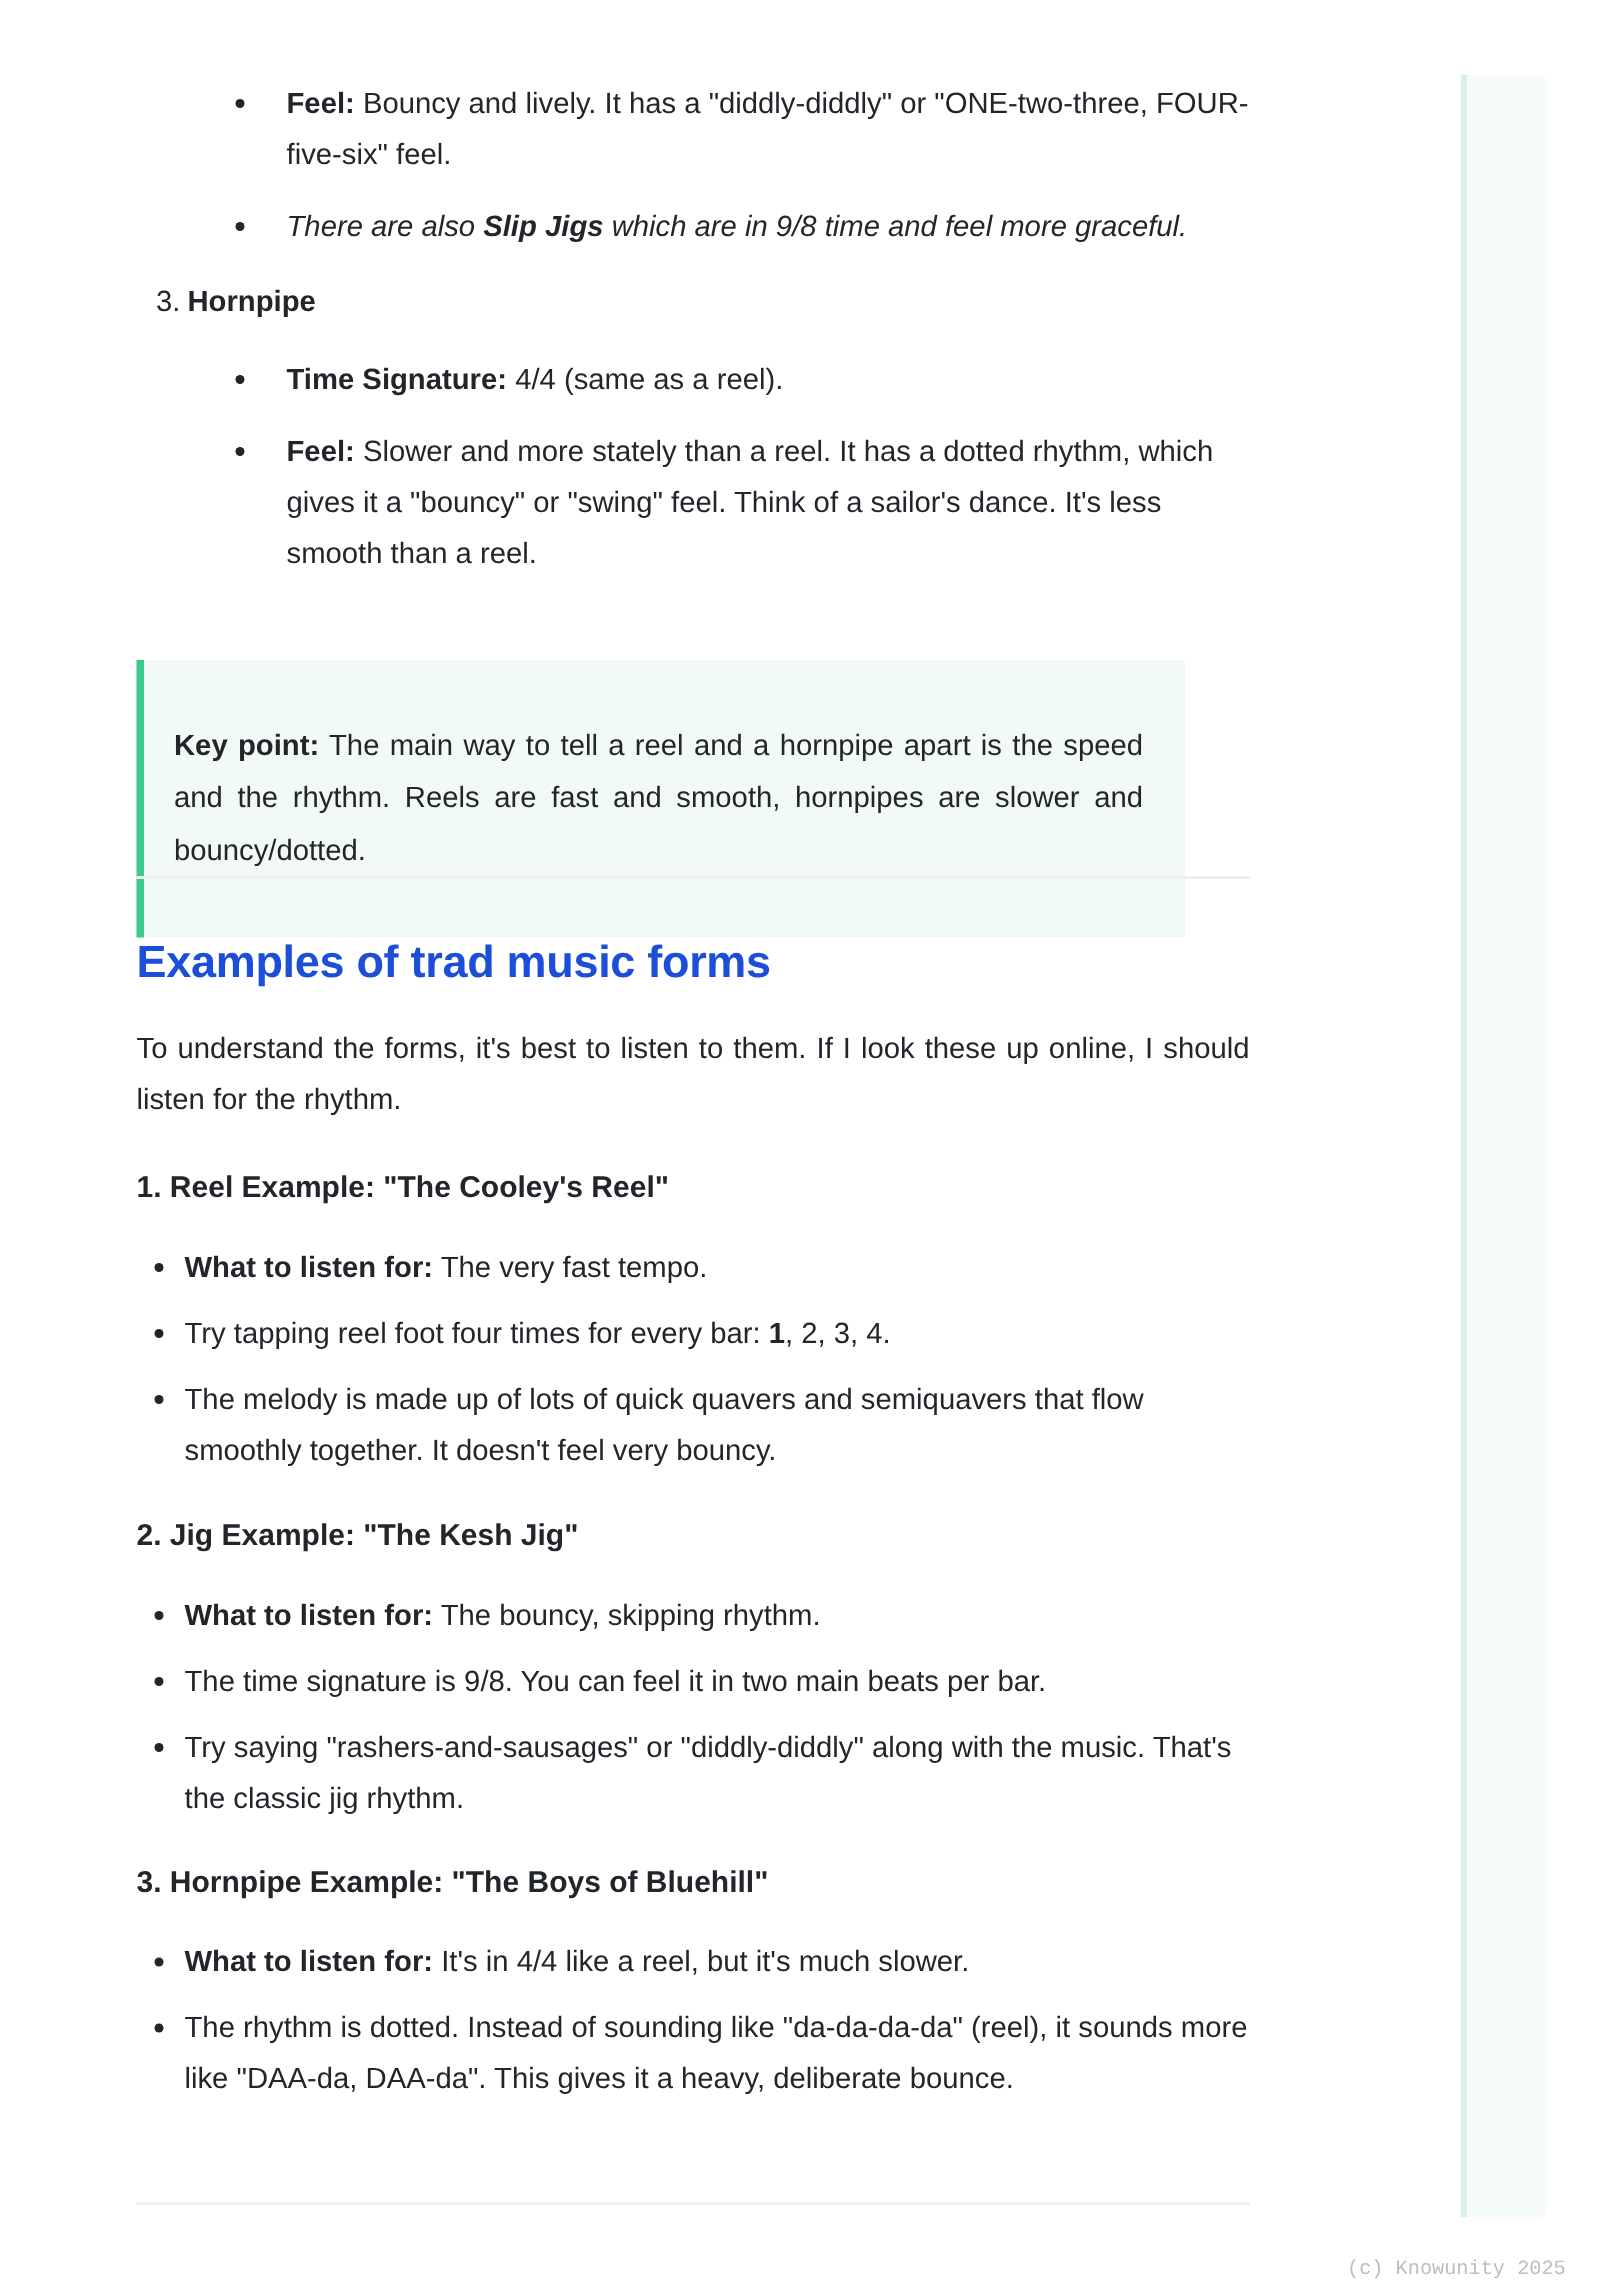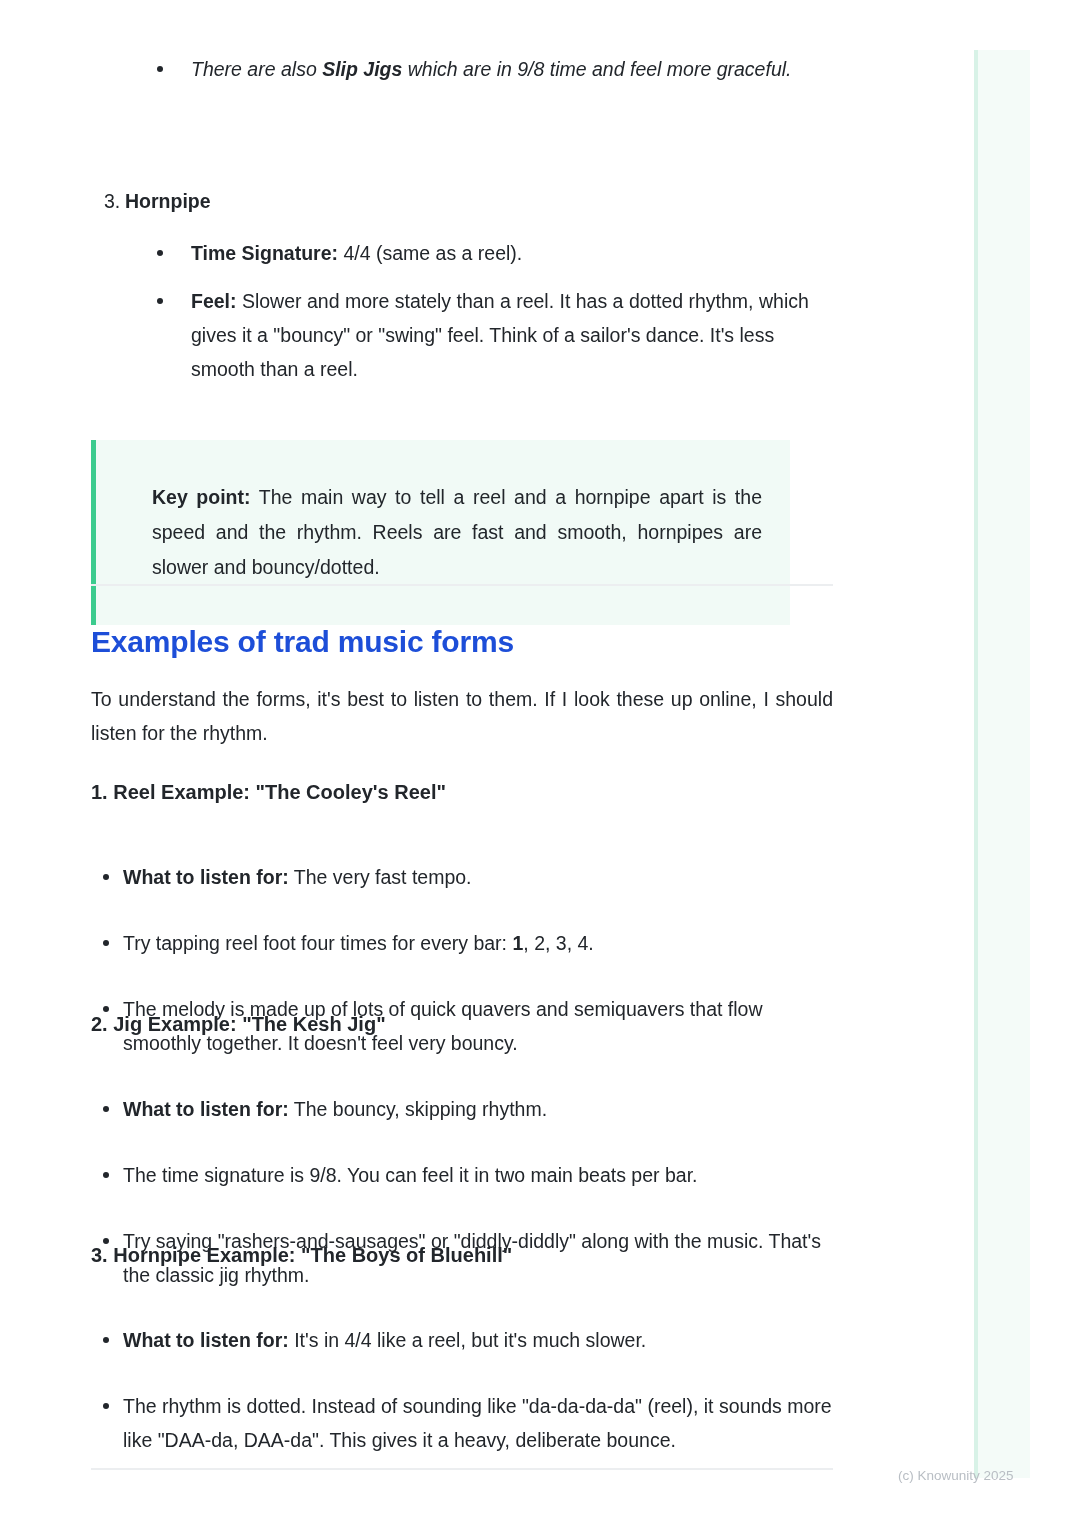--- a/index.html
+++ b/index.html
@@ -68,21 +68,20 @@
   
   ul.lvl1 {
     list-style: none;
     margin: 0;
     padding: 0;
   }
   ul.lvl1 > li {
     position: relative;
     padding-left: 32px;
     margin-bottom: 10px;
-    margin-top: 32px;
   }
   ul.lvl1 > li::before {
     content: "";
     position: absolute;
     left: 12px;
     top: 14px;
     width: 6px;
     height: 6px;
     border-radius: 50%;
     background: #22262b;
@@ -128,21 +127,21 @@
     font-size: 19.5px;
     line-height: 34px;
     color: #22262b;
   }
 
   
   .callout {
     position: relative;
     background: #f1faf6;
     border-left: 5px solid #3ccb8e;
-    padding: 40px 28px 40px 56px;
+    padding: 40px 28px 40px 20px;
     margin: 38px 0 0 0;
     width: 699px;
     box-sizing: border-box;
   }
   .callout p {
     text-align: justify;
     font-size: 19.5px;
     line-height: 35px;
   }
 
@@ -166,25 +165,25 @@
     margin: 0;
     font-size: 20px;
     line-height: 30px;
     font-weight: 700;
     color: #22262b;
   }
 
   .watermark {
     position: absolute;
     left: 898px;
-    top: 1466px;
+    top: 1504px;
     font-size: 13.5px;
     line-height: 20px;
     color: #b9bec4;
-    font-family: Liberation Sans, sans-serif;
+    font-family: Liberation Mono, monospace;
     white-space: nowrap;
   }
 
   
   .block-top      { position: absolute; top: 52px;   left: 0; width: 742px; }
   .block-horn     { position: absolute; top: 184px;  left: 0; width: 742px; }
   .block-hornsub  { position: absolute; top: 236px;  left: 0; width: 742px; }
   .block-callout  { position: absolute; top: 402px;  left: 0; width: 742px; }
   .block-div1     { position: absolute; top: 584px;  left: 0; width: 742px; }
   .block-heading  { position: absolute; top: 622px;  left: 0; width: 742px; }
@@ -204,20 +203,23 @@
 
   <div class="side-band"></div>
   <div class="side-band-edge"></div>
 
   <div class="content">
 
     <div class="block-top">
       <div class="nested-wrap">
         <ul class="lvl2">
           <li>
+            <b>Feel:</b><span> Bouncy and lively. It has a "diddly-diddly" or "ONE-two-three, FOUR-five-six" feel.</span>
+          </li>
+          <li>
             <i><span>There are also </span><b>Slip Jigs</b><span> which are in 9/8 time and feel more graceful.</span></i>
           </li>
         </ul>
       </div>
     </div>
 
     <div class="block-horn">
       <ol class="numbered">
         <li>
           <span class="num">3.</span>

